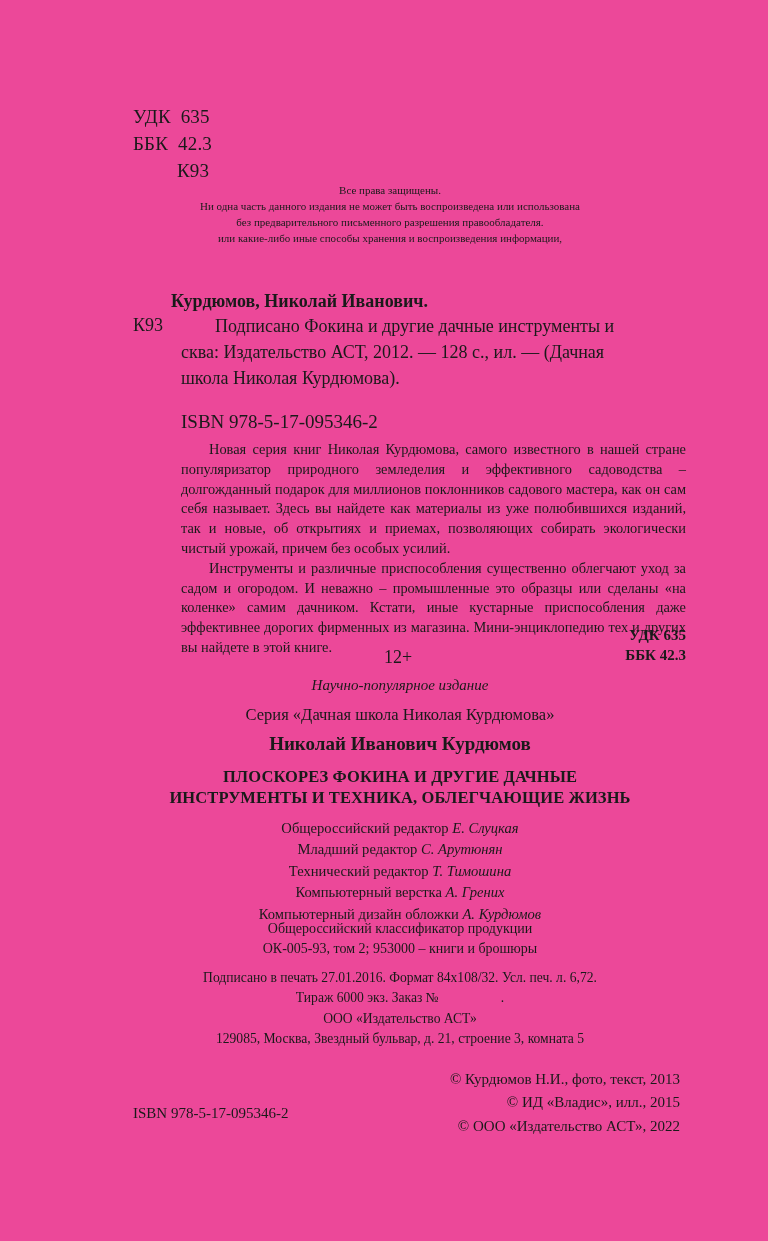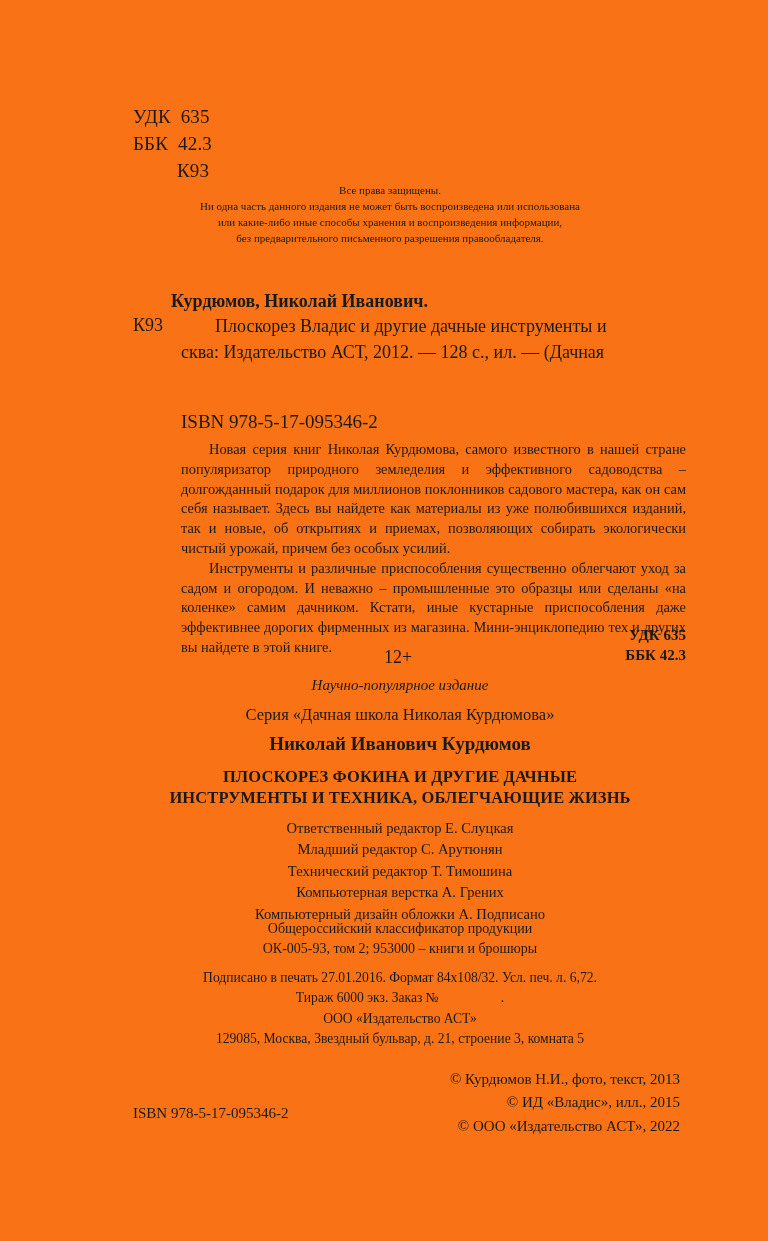--- a/index.html
+++ b/index.html
@@ -10,29 +10,29 @@
   }
   body {
     font-family: "Liberation Serif", "DejaVu Serif", serif;
     color: #1a1a1a;
   }
   .page {
     position: relative;
     width: 768px;
     height: 1241px;
     margin: 0 auto;
-    background: #f97316;
+    background: #ec4899;
     overflow: hidden;
   }
 
   
   .t        { position: absolute; line-height: 1.28; }
   .center   { text-align: center; }
   .left     { text-align: left; }
-  .ital     { }
+  .ital     { font-style: italic; }
 
   
   .udk-block {
     left: 133px;
     top: 104px;
     font-size: 19px;
     line-height: 1.42;
     letter-spacing: 0.2px;
   }
   .udk-block .row { white-space: pre; }
@@ -188,29 +188,30 @@
 
   <div class="t udk-block left">
     <div class="row">УДК  635</div>
     <div class="row">ББК  42.3</div>
     <div class="row code-indent">К93</div>
   </div>
 
   <div class="t rights center">
     <div>Все права защищены.</div>
     <div>Ни одна часть данного издания не может быть воспроизведена или использована</div>
+    <div>без предварительного письменного разрешения правообладателя.</div>
     <div>или какие-либо иные способы хранения и воспроизведения информации,</div>
-    <div>без предварительного письменного разрешения правообладателя.</div>
   </div>
 
   <div class="t bib-author">Курдюмов, Николай Иванович.</div>
   <div class="t bib-key">К93</div>
   <div class="t bib-body">
-    <p class="l1">Плоскорез Владис и другие дачные инструменты и</p>
+    <p class="l1">Подписано Фокина и другие дачные инструменты и</p>
     <p>сква: Издательство АСТ, 2012. — 128 с., ил. — (Дачная</p>
+    <p>школа Николая Курдюмова).</p>
   </div>
 
   <div class="t isbn-main">ISBN 978-5-17-095346-2</div>
 
   <div class="t annot">
     <p>Новая серия книг Николая Курдюмова, самого известного в нашей стране популяризатор природного земледелия и эффективного садоводства – долгожданный подарок для миллионов поклонников садового мастера, как он сам себя называет. Здесь вы найдете как материалы из уже полюбившихся изданий, так и новые, об открытиях и приемах, позволяющих собирать экологически чистый урожай, причем без особых усилий.</p>
     <p>Инструменты и различные приспособления существенно облегчают уход за садом и огородом. И неважно – промышленные это образцы или сделаны «на коленке» самим дачником. Кстати, иные кустарные приспособления даже эффективнее дорогих фирменных из магазина. Мини-энциклопедию тех и других вы найдете в этой книге.</p>
   </div>
 
   <div class="t udk-repeat">
@@ -225,38 +226,38 @@
     <div class="series">Серия «Дачная школа Николая Курдюмова»</div>
     <div class="author">Николай Иванович Курдюмов</div>
     <div class="title">
       <div>ПЛОСКОРЕЗ ФОКИНА И ДРУГИЕ ДАЧНЫЕ</div>
       <div>ИНСТРУМЕНТЫ И ТЕХНИКА, ОБЛЕГЧАЮЩИЕ ЖИЗНЬ</div>
     </div>
   </div>
 
   <div class="t credits center">
     <div>
-      <span>Ответственный редактор</span>
+      <span>Общероссийский редактор</span>
       <span class="ital">Е. Слуцкая</span>
     </div>
     <div>
       <span>Младший редактор</span>
       <span class="ital">С. Арутюнян</span>
     </div>
     <div>
       <span>Технический редактор</span>
       <span class="ital">Т. Тимошина</span>
     </div>
     <div>
-      <span>Компьютерная верстка</span>
+      <span>Компьютерный верстка</span>
       <span class="ital">А. Грених</span>
     </div>
     <div>
       <span>Компьютерный дизайн обложки</span>
-      <span class="ital">А. Подписано</span>
+      <span class="ital">А. Курдюмов</span>
     </div>
   </div>
 
   <div class="t classifier center">
     <div>Общероссийский классификатор продукции</div>
     <div>ОК-005-93, том 2; 953000 – книги и брошюры</div>
   </div>
 
   <div class="t printdata center">
     <div>Подписано в печать 27.01.2016. Формат 84х108/32. Усл. печ. л. 6,72.</div>

